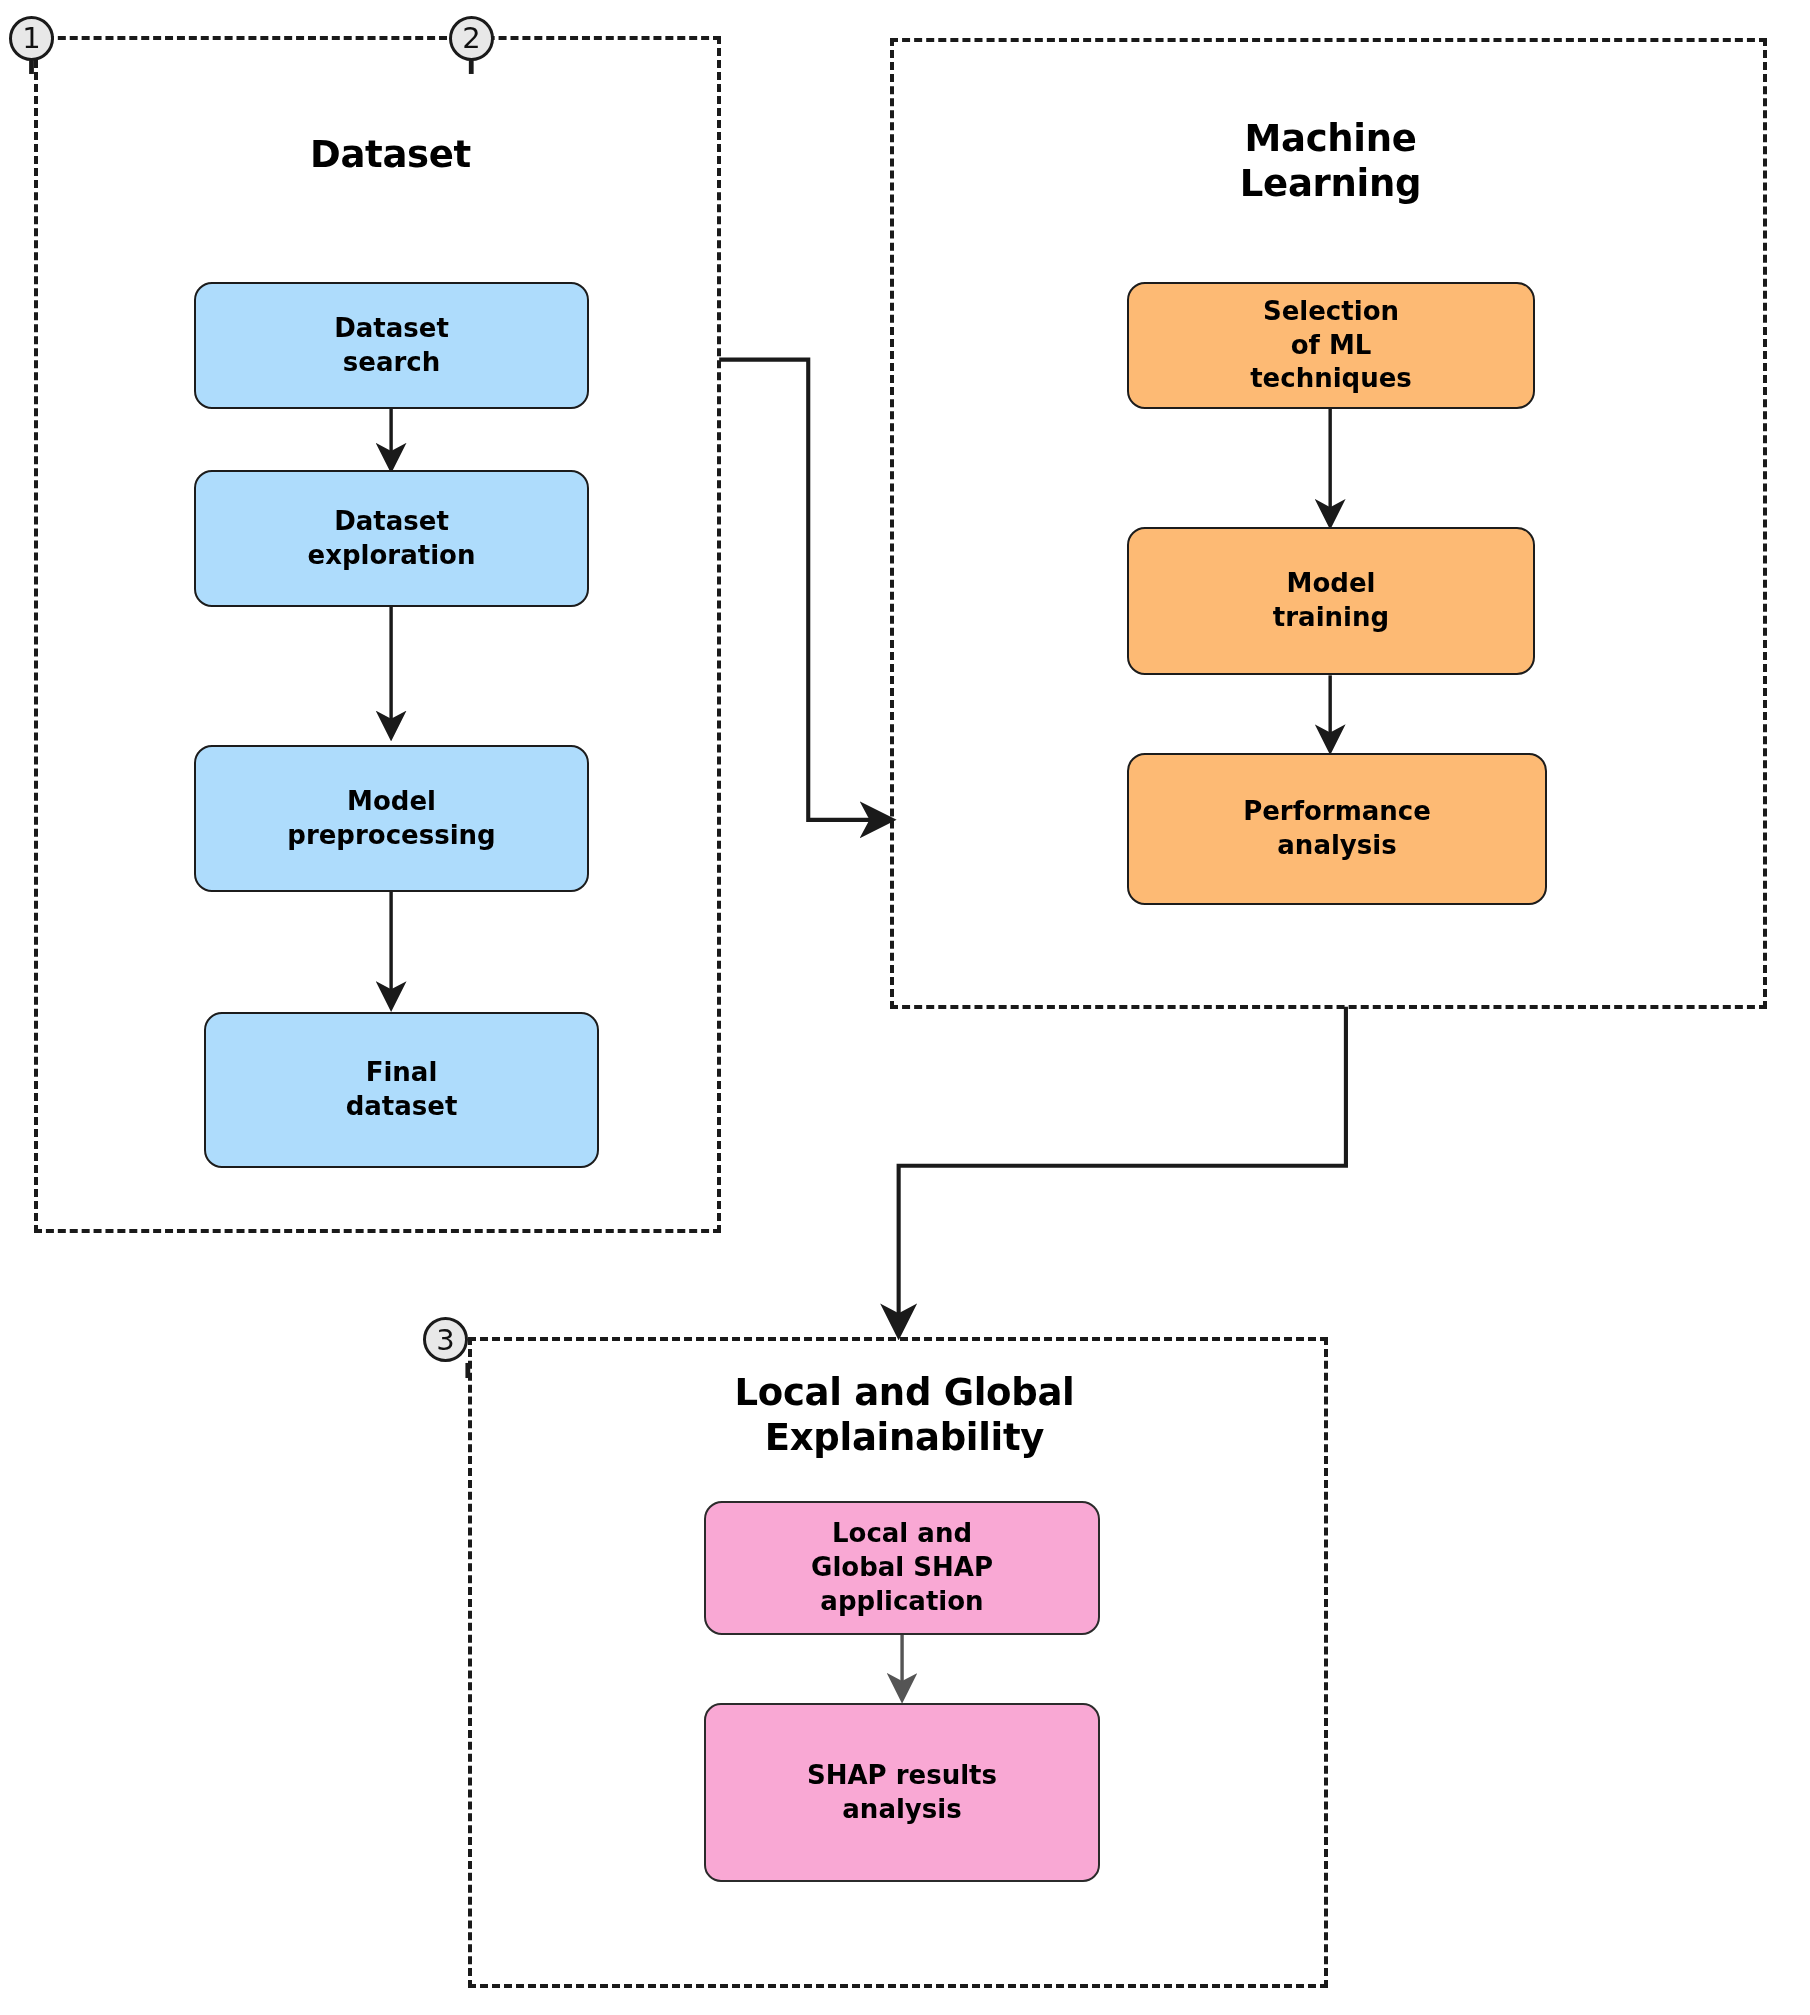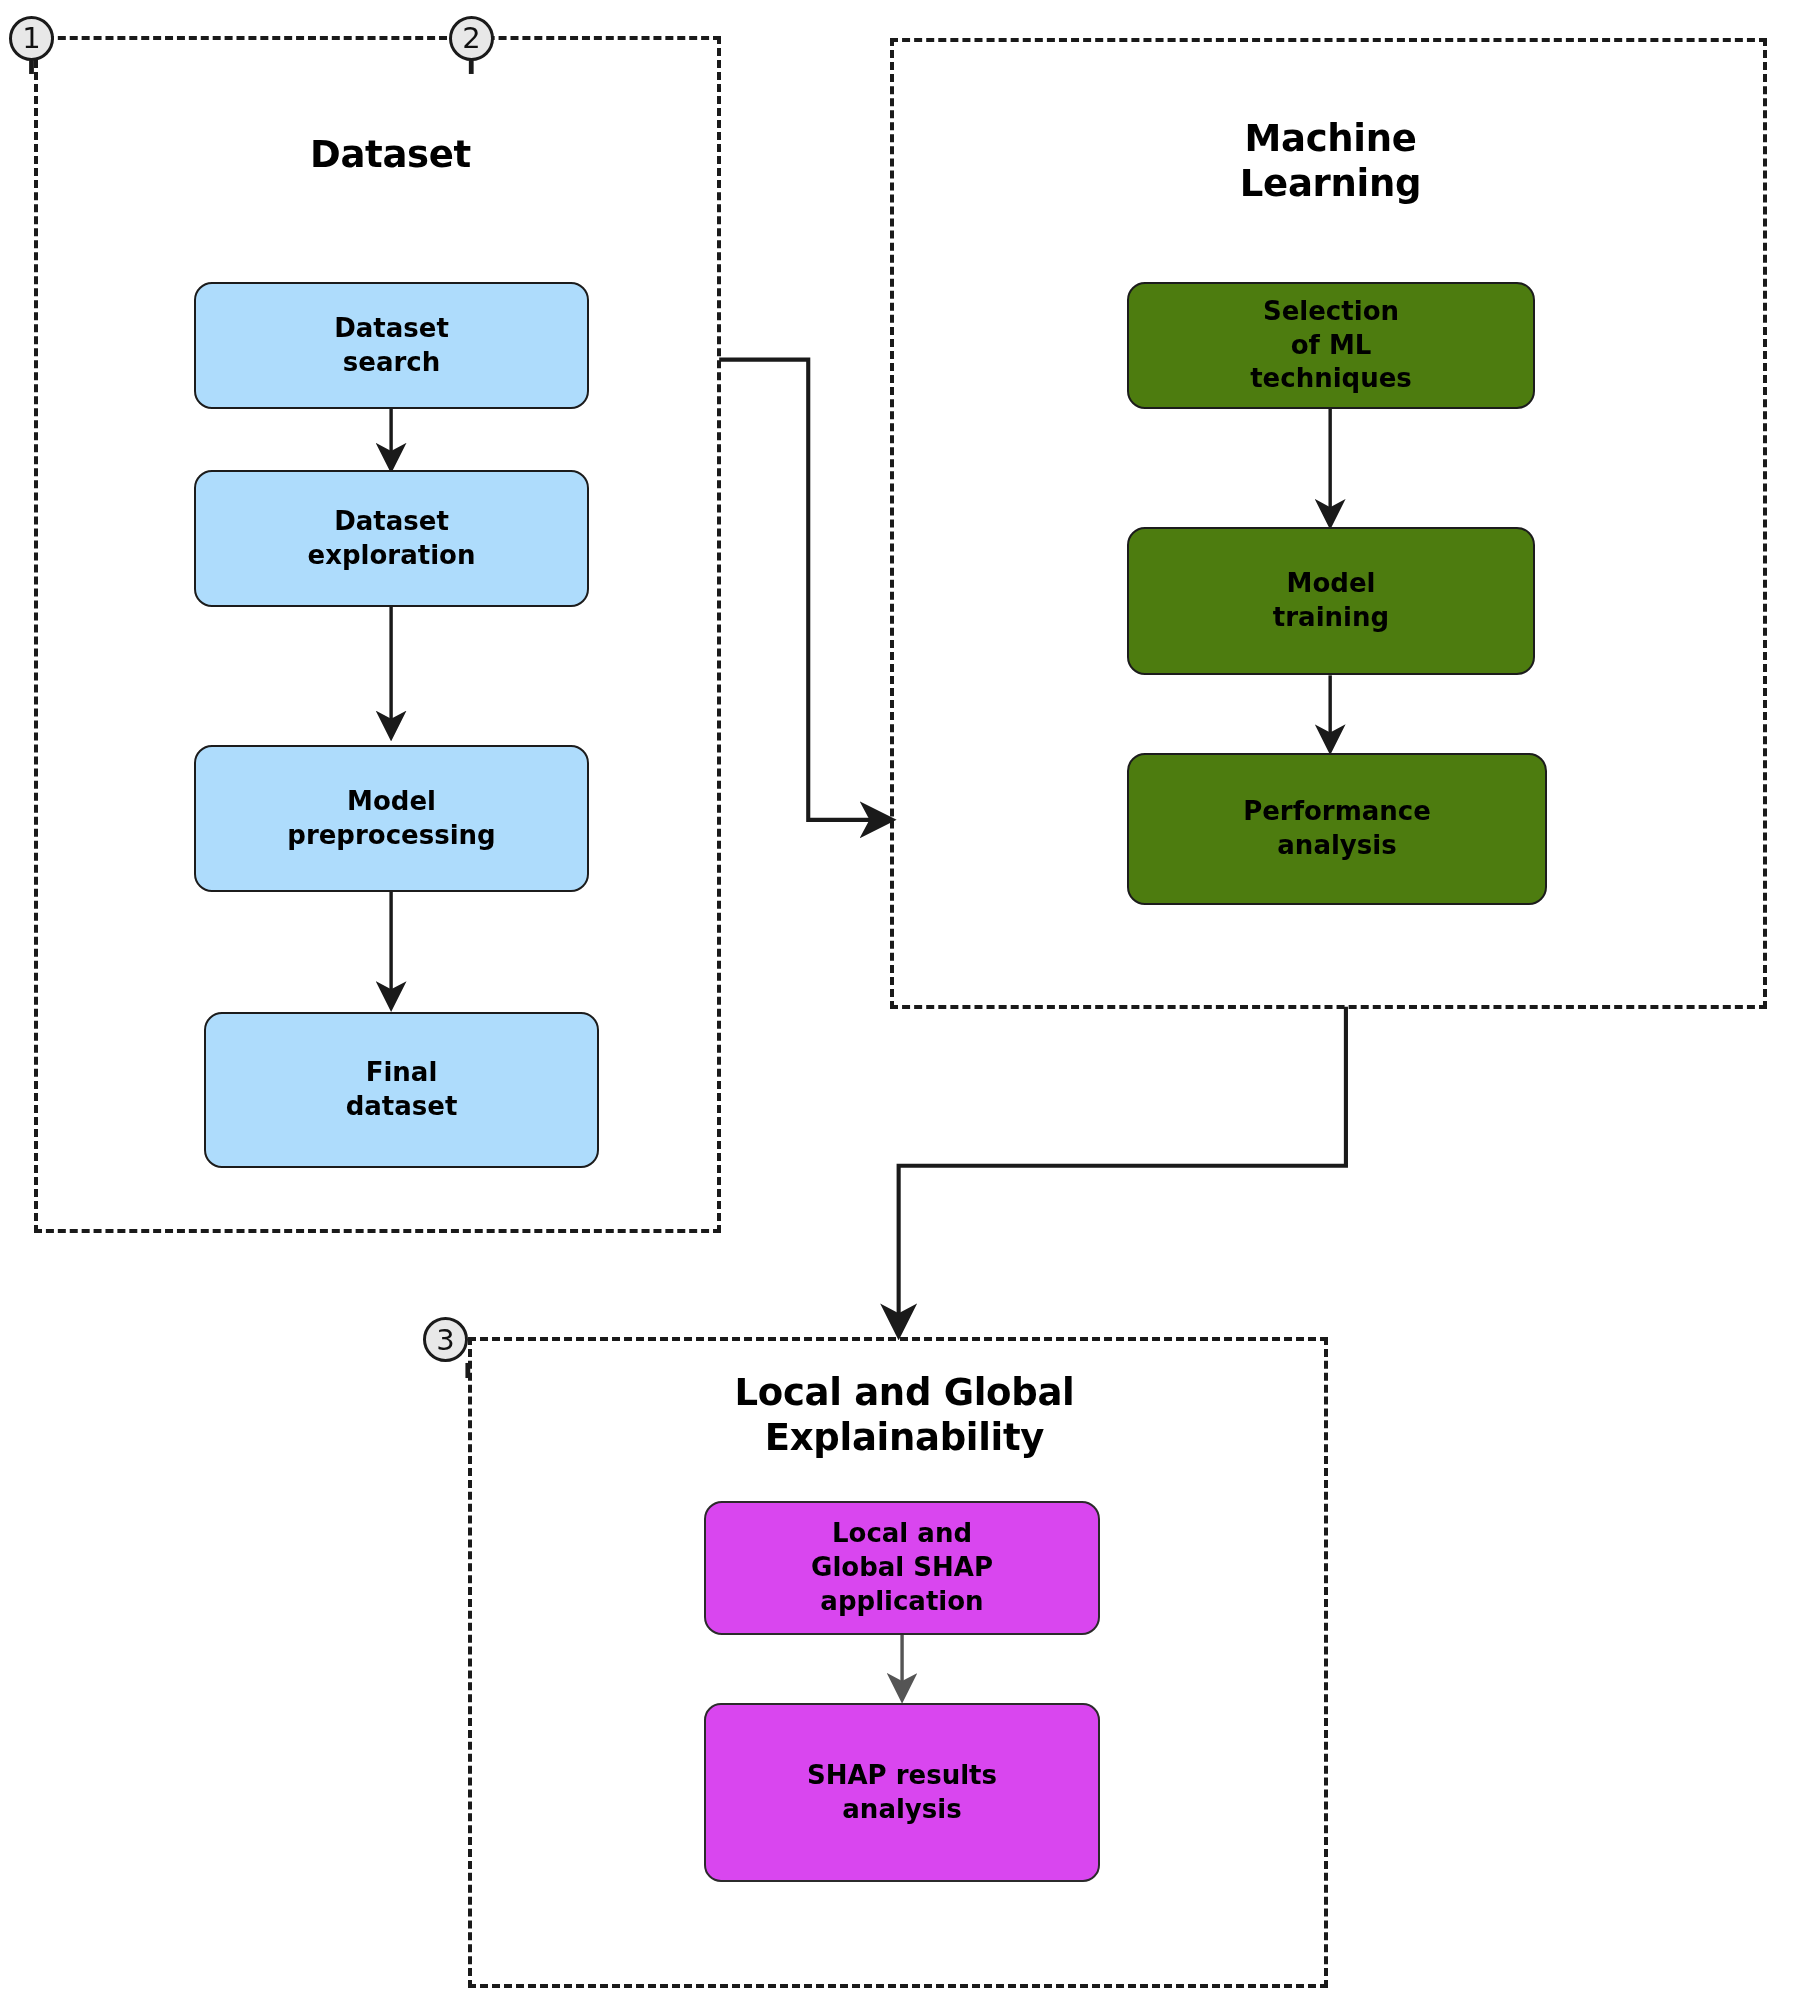--- a/index.html
+++ b/index.html
@@ -69,22 +69,22 @@
     justify-content: center;
     text-align: center;
     font-weight: bold;
     font-size: 26px;
     line-height: 1.30;
     color: #000000;
     z-index: 5;
     white-space: pre-line;
   }
   .node.blue   { background: #aedcfc; }
-  .node.orange { background: #4d7c0f; }
-  .node.green  { background: #d946ef; border-color: #2b2b2b; }
+  .node.orange { background: #fdba74; }
+  .node.green  { background: #f9a8d4; border-color: #2b2b2b; }
 </style>
 </head>
 <body>
 
 <div id="stage">
 
   <svg class="svg-layer" viewBox="0 0 2644 2942" preserveAspectRatio="none">
     <defs>
       <marker id="arrow" viewBox="0 0 12 12" refX="10" refY="6" markerWidth="9" markerHeight="9" orient="auto-start-reverse">
         <path d="M 0 0 L 12 6 L 0 12 L 3.2 6 z" fill="#1a1a1a"></path>

